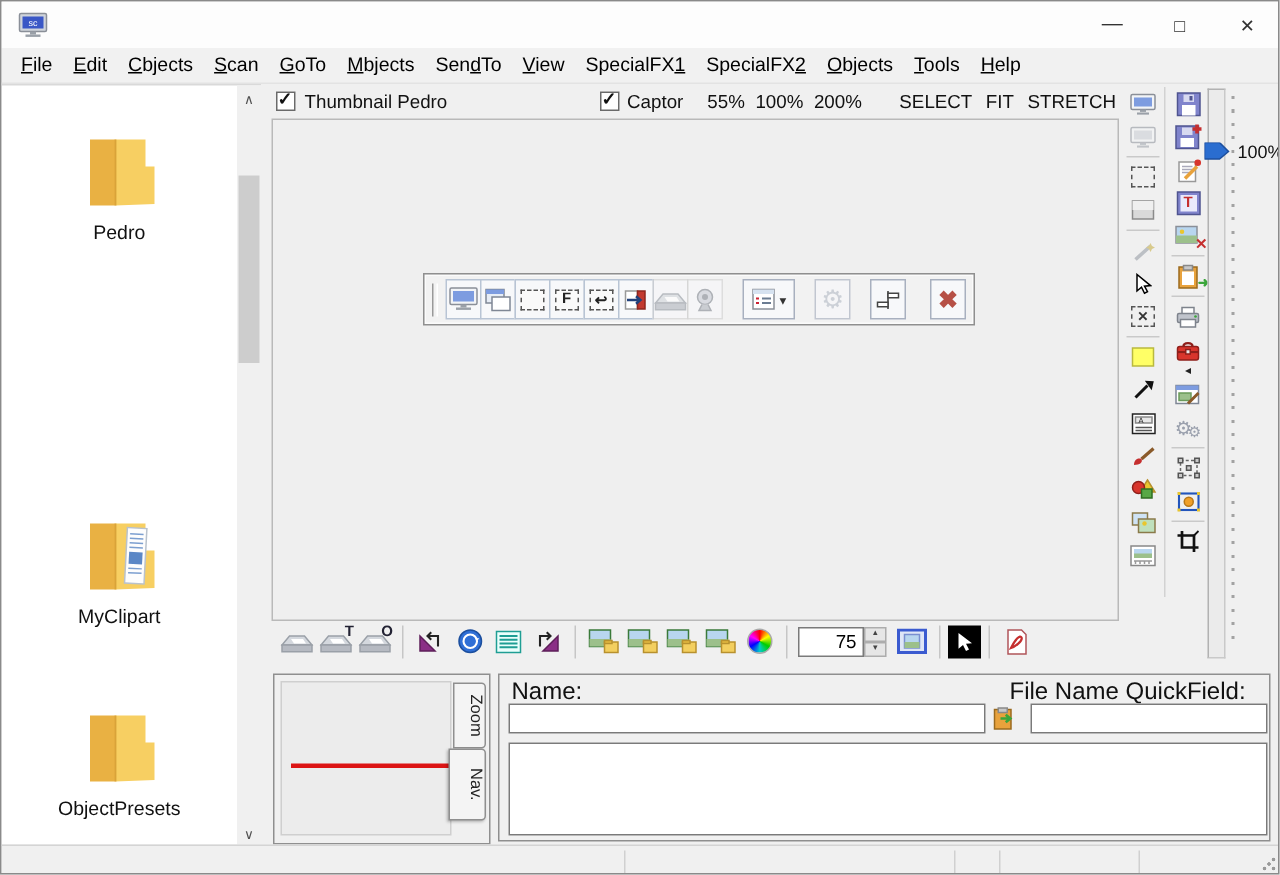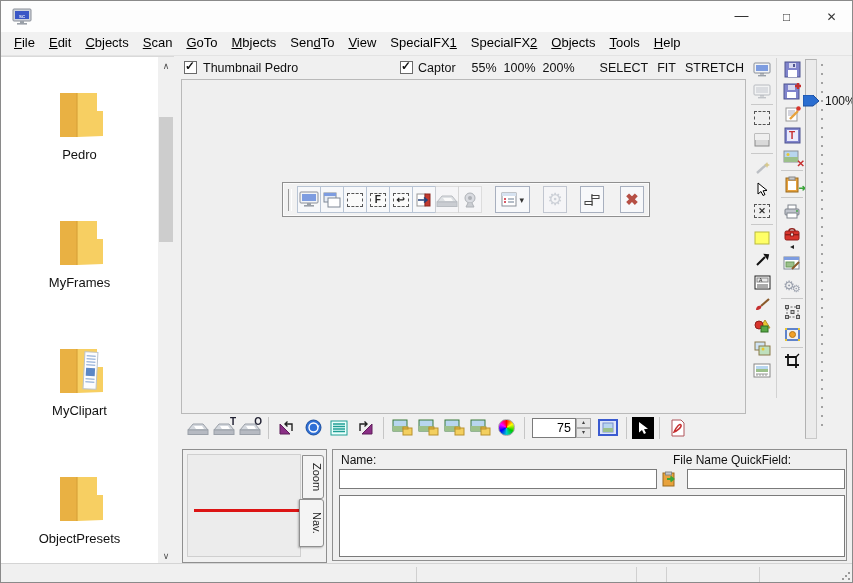--- a/index.html
+++ b/index.html
@@ -80,21 +80,21 @@
 
   
   .lowerpanel { left:180px; top:440px; width:673px; height:122px; background:#f0f0f0; }
   .zoompanel { position:absolute; left:1px; top:8px; width:145px; height:114px; border:1px solid #8f8f8f; background:#f0f0f0; }
   .zpreview { position:absolute; left:4px; top:4px; width:114px; height:103px; background:#ececec; border:1px solid #cfcfcf; }
   .redline { position:absolute; left:6px; top:54px; width:113px; height:3px; background:#dc1414; }
   .vtab { position:absolute; border:1px solid #8f8f8f; background:#f4f4f4; writing-mode:vertical-rl; text-align:center; font-size:11px; color:#222; border-radius:0 3px 3px 0; }
   .vtab.zoomtab { left:119px; top:5px; width:22px; height:44px; }
   .vtab.navtab { left:116px; top:49px; width:25px; height:48px; box-shadow:-1px 1px 2px rgba(0,0,0,.25); }
   .namepanel { position:absolute; left:151px; top:8px; width:515px; height:112px; border:1px solid #8f8f8f; background:#f0f0f0; }
-  .fieldlabel { position:absolute; font-size:12px; color:#111; }
+  .fieldlabel { position:absolute; font-size:16px; color:#111; }
   .tinput { position:absolute; border:1px solid #7a7a7a; background:#fff; height:20px; font-size:12px; padding:0 3px; font-family:"Liberation Sans",sans-serif; }
   .notes { position:absolute; left:6px; top:45px; width:506px; height:62px; border:1px solid #7a7a7a; background:#fff; resize:none; }
 
   
   .statusbar { left:0; top:562px; width:853px; height:21px; background:#f0f0f0; border-top:1px solid #d4d4d4; }
   .sdiv { position:absolute; top:3px; width:1px; height:15px; background:#d0d0d0; }
   .gripdots { position:absolute; right:3px; bottom:3px; width:10px; height:10px;
     background:
       radial-gradient(circle at 8px 2px, #9a9a9a 1px, transparent 1.4px),
       radial-gradient(circle at 8px 8px, #9a9a9a 1px, transparent 1.4px),
@@ -147,28 +147,20 @@
 
   <div class="folder" style="top:33px">
     <svg width="56" height="50" viewBox="0 0 56 50">
       <polygon points="8,3 25,3 25,47 8,47" fill="#e9b143"></polygon>
       <path d="M25 3 L45 3 L45 21 L51 21 L51 46 L25 47 Z" fill="#f7cf62"></path>
       <rect x="24.4" y="3" width="1.2" height="44" fill="#d9a339"></rect>
     </svg>
     <div class="flabel">Pedro</div>
   </div>
 
-  <div class="folder" style="top:161px">
-    <svg width="56" height="50" viewBox="0 0 56 50">
-      <polygon points="8,3 25,3 25,47 8,47" fill="#e9b143"></polygon>
-      <path d="M25 3 L45 3 L45 21 L51 21 L51 46 L25 47 Z" fill="#f7cf62"></path>
-      <rect x="24.4" y="3" width="1.2" height="44" fill="#d9a339"></rect>
-    </svg>
-    <div class="flabel">MyFrames</div>
-  </div>
 
   <div class="folder" style="top:289px">
     <svg width="56" height="50" viewBox="0 0 56 50">
       <polygon points="8,3 25,3 25,47 8,47" fill="#e9b143"></polygon>
       <path d="M25 3 L45 3 L45 21 L51 21 L51 46 L25 47 Z" fill="#f7cf62"></path>
       <rect x="24.4" y="3" width="1.2" height="44" fill="#d9a339"></rect>
       <g transform="rotate(3 38 24)">
         <rect x="32" y="6" width="13" height="37" fill="#fdfdfd" stroke="#b9c2cc"></rect>
         <path d="M34 10 h9 M34 13 h9 M34 16 h9 M34 19 h9 M34 33 h9 M34 36 h9" stroke="#7c9fd0" stroke-width="1"></path>
         <rect x="34" y="22" width="9" height="8" fill="#5b87c6"></rect>

